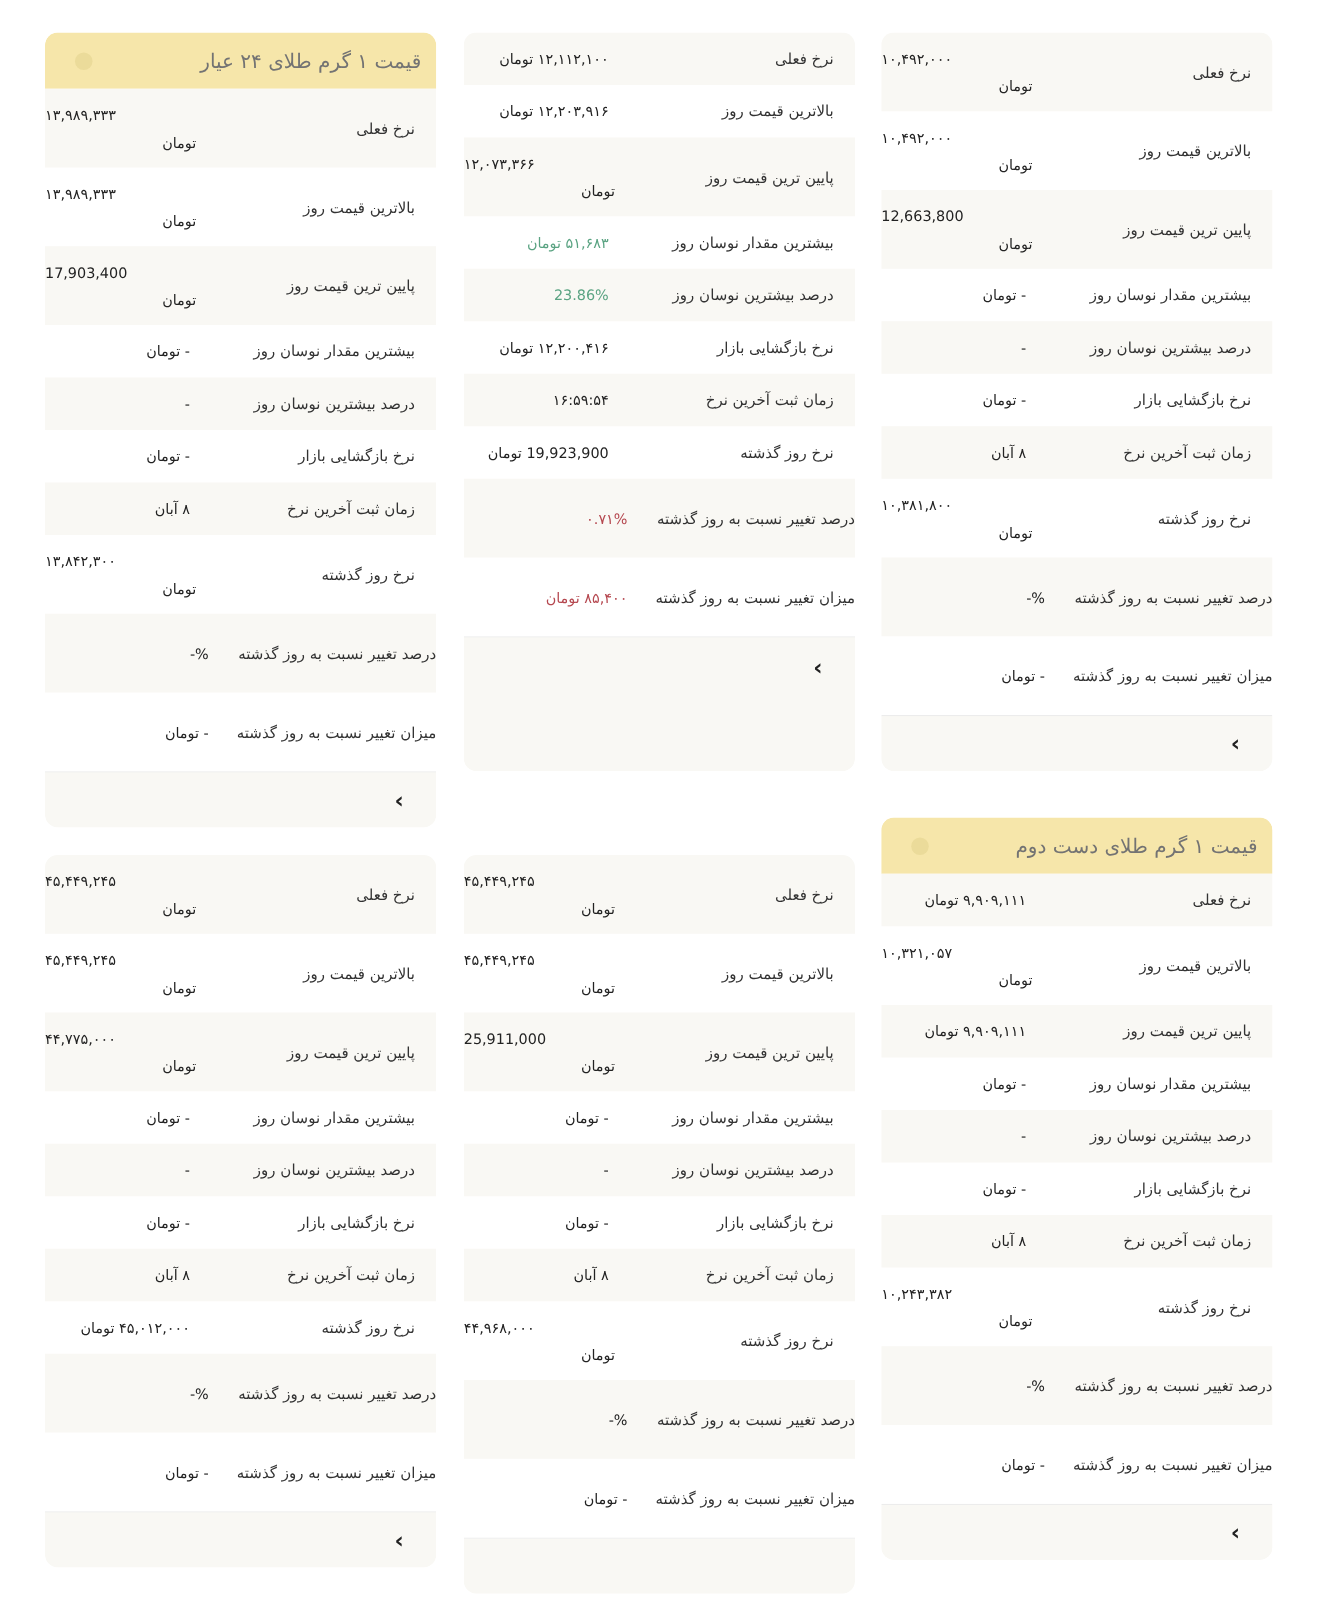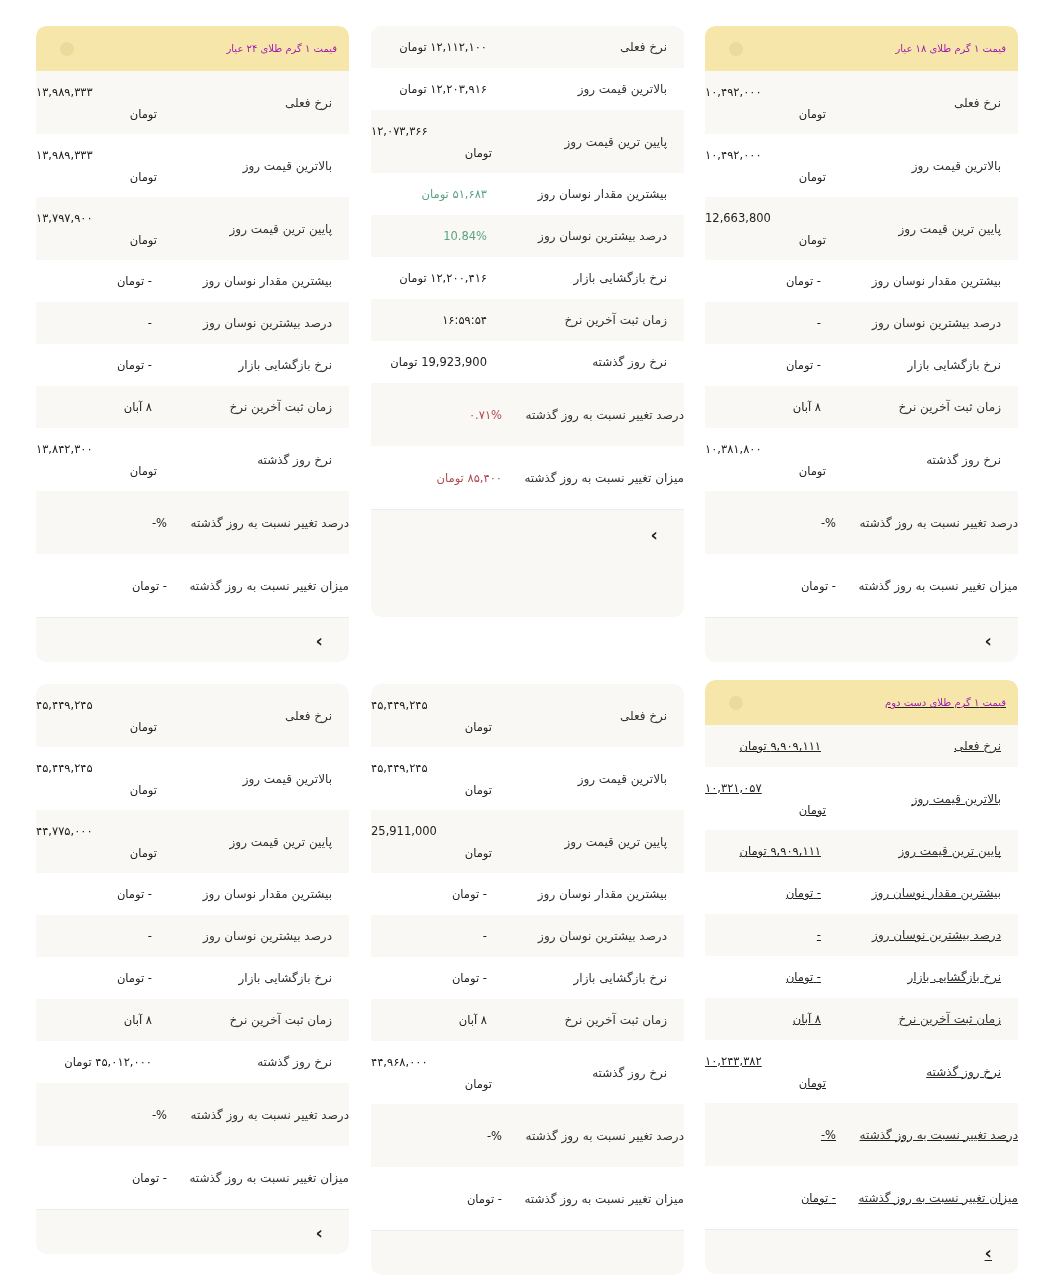--- a/index.html
+++ b/index.html
@@ -16,22 +16,22 @@
     height: 45px;
     background: #f6e6aa;
     display: flex;
     align-items: center;
     justify-content: space-between;
     padding: 0 12px 0 24px;
     border-radius: 10px 10px 0 0;
   }
   .card-title {
     direction: rtl;
-    font-size: 10px;
-    color: #a21caf;
+    font-size: 16px;
+    color: #737373;
     white-space: nowrap;
   }
   .dot {
     width: 14px; height: 14px; border-radius: 50%;
     background: #ebdb9a;
   }
   .row {
     display: flex;
     direction: rtl;
     align-items: center;
@@ -68,24 +68,20 @@
     justify-content: flex-end;
     padding-right: 26px;
     border-radius: 0 0 10px 10px;
   }
   .chev { font-size: 18px; font-weight: bold; color: #222; cursor: pointer; }
 </style>
 </head>
 <body>
 
 <div class="card" style="left:705px; top:26px;">
-  <div class="card-header">
-    <span class="dot"></span>
-    <span class="card-title">قیمت ۱ گرم طلای ۱۸ عیار</span>
-  </div>
   <div class="rows">
       <div class="row alt" style="min-height: 63px;">
         <div class="label">نرخ فعلی</div>
         <div class="value wrap">
           <span class="num">۱۰,۴۹۲,۰۰۰</span>
           <span class="unit">تومان</span>
         </div>
       </div>
       <div class="row" style="min-height: 63px;">
         <div class="label">بالاترین قیمت روز</div>
@@ -154,21 +150,21 @@
           <span class="num">۱۲,۰۷۳,۳۶۶</span>
           <span class="unit">تومان</span>
         </div>
       </div>
       <div class="row" style="min-height: 42px;">
         <div class="label">بیشترین مقدار نوسان روز</div>
         <div class="value inline green"><span class="num">۵۱,۶۸۳</span> <span class="unit">تومان</span></div>
       </div>
       <div class="row alt" style="min-height: 42px;">
         <div class="label">درصد بیشترین نوسان روز</div>
-        <div class="value inline green"><span class="num">10.84%</span></div>
+        <div class="value inline green"><span class="num">23.86%</span></div>
       </div>
       <div class="row" style="min-height: 42px;">
         <div class="label">نرخ بازگشایی بازار</div>
         <div class="value inline"><span class="num">۱۲,۲۰۰,۴۱۶</span> <span class="unit">تومان</span></div>
       </div>
       <div class="row alt" style="min-height: 42px;">
         <div class="label">زمان ثبت آخرین نرخ</div>
         <div class="value inline"><span class="num">۱۶:۵۹:۵۴</span></div>
       </div>
       <div class="row" style="min-height: 42px;">
@@ -205,21 +201,21 @@
       <div class="row" style="min-height: 63px;">
         <div class="label">بالاترین قیمت روز</div>
         <div class="value wrap">
           <span class="num">۱۳,۹۸۹,۳۳۳</span>
           <span class="unit">تومان</span>
         </div>
       </div>
       <div class="row alt" style="min-height: 63px;">
         <div class="label">پایین ترین قیمت روز</div>
         <div class="value wrap">
-          <span class="num">۱۳,۷۹۷,۹۰۰</span>
+          <span class="num">17,903,400</span>
           <span class="unit">تومان</span>
         </div>
       </div>
       <div class="row" style="min-height: 42px;">
         <div class="label">بیشترین مقدار نوسان روز</div>
         <div class="value inline"><span class="num">-</span> <span class="unit">تومان</span></div>
       </div>
       <div class="row alt" style="min-height: 42px;">
         <div class="label">درصد بیشترین نوسان روز</div>
         <div class="value inline"><span class="num">-</span></div>
@@ -246,21 +242,21 @@
       <div class="row" style="min-height: 63px;">
         <div class="label" style="padding-right: 0px; width: 165px;">میزان تغییر نسبت به روز گذشته</div>
         <div class="value inline"><span class="num">-</span> <span class="unit">تومان</span></div>
       </div>
     </div>
   <div class="footer">
     <span class="chev">‹</span>
   </div>
 </div>
 
-<div class="card" style="left:705px; top:680px;text-decoration:underline;">
+<div class="card" style="left:705px; top:654px;">
   <div class="card-header">
     <span class="dot"></span>
     <span class="card-title">قیمت ۱ گرم طلای دست دوم</span>
   </div>
   <div class="rows">
       <div class="row alt" style="min-height: 42px;">
         <div class="label">نرخ فعلی</div>
         <div class="value inline"><span class="num">۹,۹۰۹,۱۱۱</span> <span class="unit">تومان</span></div>
       </div>
       <div class="row" style="min-height: 63px;">

